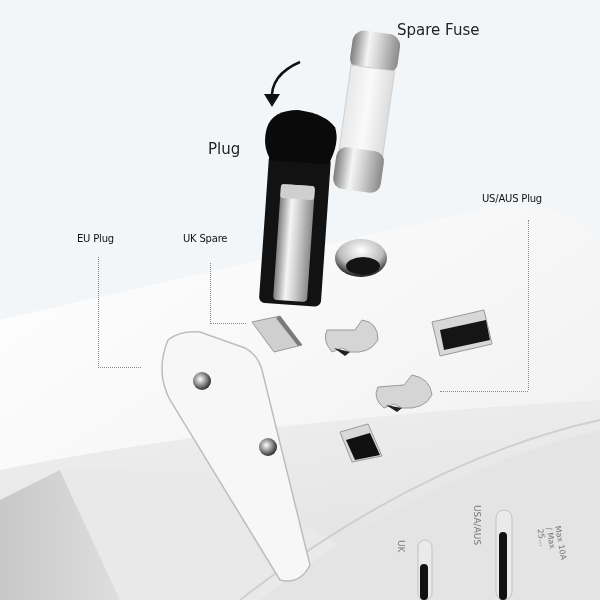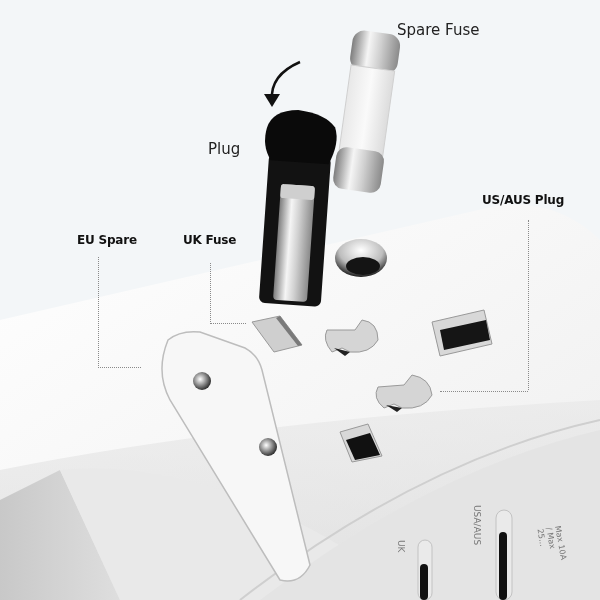--- a/index.html
+++ b/index.html
@@ -1,19 +1,19 @@
 <!DOCTYPE html>
 <html><head>
 <meta charset="utf-8">
 <style>
   html, body { margin: 0; padding: 0; }
   body { width: 600px; height: 600px; overflow: hidden; background: #f3f6f8; position: relative; font-family: "DejaVu Sans", sans-serif; }
   .scene { position: absolute; inset: 0; }
   .label { position: absolute; color: #111; white-space: nowrap; }
-  .label.bold { font-weight: bold; font-size: 12px; letter-spacing: -0.2px; }
+  .label.bold { font-weight: normal; font-size: 10px; letter-spacing: -0.2px; }
   .label.light { font-size: 15px; color: #222; }
   .leader { position: absolute; border-color: #8a8a8a; border-style: dotted; border-width: 0; }
   .port-text { position: absolute; color: #777; font-size: 9px; transform-origin: left top; }
 </style>
 </head>
 <body>
 
 <div class="scene">
   <svg width="600" height="600" viewBox="0 0 600 600" style="position:absolute;left:0;top:0">
     <defs>
@@ -102,22 +102,22 @@
       <rect x="345" y="68" width="44" height="86" fill="url(#glass)" stroke="#d0d0d0"></rect>
       <rect x="343" y="150" width="48" height="42" rx="10" fill="url(#metal)"></rect>
     </g>
 
     <path d="M300,62 Q270,75 272,100" stroke="#111" stroke-width="2.5" fill="none"></path>
     <path d="M264,94 L280,94 L272,107 Z" fill="#111"></path>
   </svg>
 
   <div class="label light" style="left:397px;top:21px;">Spare Fuse</div>
   <div class="label light" style="left:208px;top:140px;">Plug</div>
-  <div class="label bold" style="left:77px;top:233px;">EU Spare</div>
-  <div class="label bold" style="left:183px;top:233px;">UK Fuse</div>
+  <div class="label bold" style="left:77px;top:233px;">EU Plug</div>
+  <div class="label bold" style="left:183px;top:233px;">UK Spare</div>
   <div class="label bold" style="left:482px;top:193px;">US/AUS Plug</div>
 
   <div class="leader" style="left:98px;top:257px;width:42px;height:110px;border-left-width:1.5px;border-bottom-width:1.5px;"></div>
   <div class="leader" style="left:210px;top:263px;width:35px;height:60px;border-left-width:1.5px;border-bottom-width:1.5px;"></div>
   <div class="leader" style="left:528px;top:220px;width:1px;height:170px;border-left-width:1.5px;"></div>
   <div class="leader" style="left:440px;top:390px;width:88px;height:1px;border-bottom-width:1.5px;"></div>
 
   <div class="port-text" style="left:482px;top:505px;transform:rotate(90deg);">USA/AUS</div>
   <div class="port-text" style="left:406px;top:540px;transform:rotate(90deg);">UK</div>
   <div class="port-text" style="left:562px;top:525px;transform:rotate(80deg);font-size:8px;">Max 10A / Max 25...</div>

